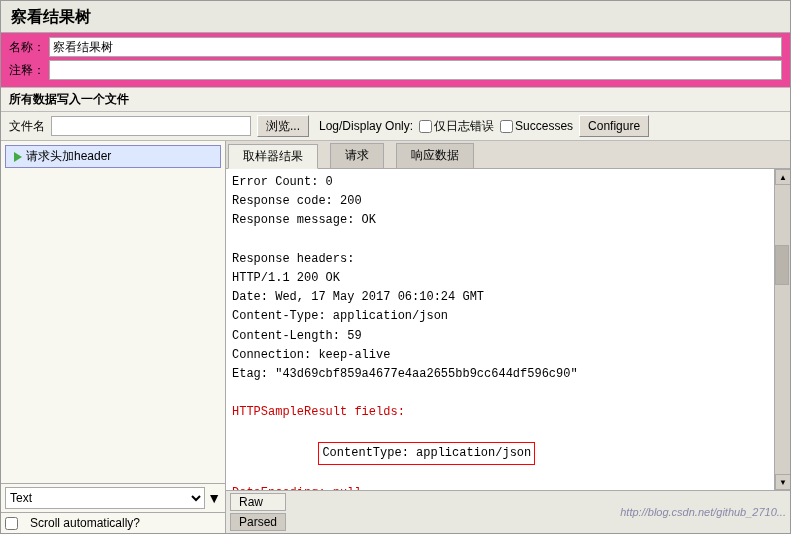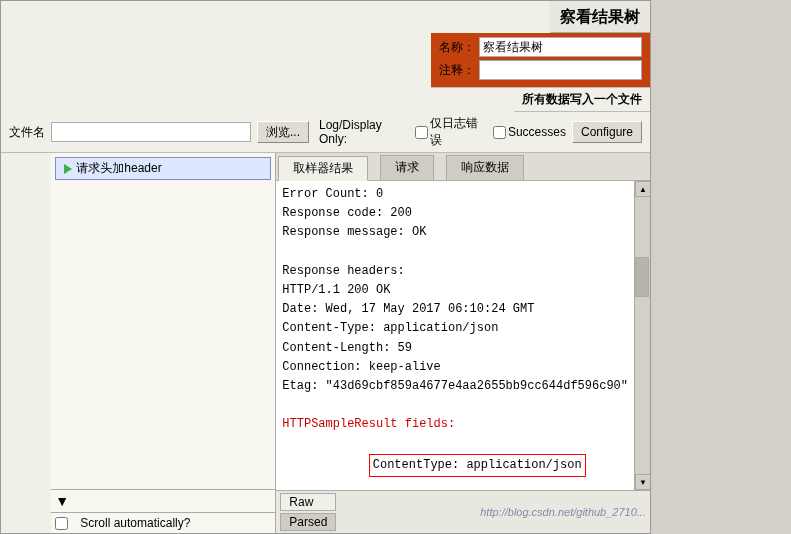--- a/index.html
+++ b/index.html
@@ -6,43 +6,42 @@
     body {
       font-family: "Microsoft YaHei", SimSun, Arial, sans-serif;
       font-size: 12px;
       background: #d4d0c8;
       width: 791px;
       height: 534px;
       overflow: hidden;
     }
 
     .window {
-      width: 651px;
+      width: 791px;
       height: 534px;
       background: #f0f0e8;
       border: 1px solid #999;
       display: flex;
       flex-direction: column;
-      align-items: flex-end;
     }
 
     .title-bar {
       background: #e8e8e0;
       padding: 6px 10px 4px 10px;
       border-bottom: 1px solid #aaa;
     }
 
     .title-text {
       font-size: 16px;
       font-weight: bold;
       color: #000;
     }
 
     .form-section {
-      background: #c2410c;
+      background: #ec4899;
       padding: 4px 8px;
       border-bottom: 1px solid #bbb;
     }
 
     .form-row {
       display: flex;
       align-items: center;
       margin-bottom: 3px;
     }
 
@@ -382,20 +381,23 @@
       <div class="tree-area">
         <div class="tree-item">
           <div class="tree-item-icon">
             <div class="triangle-icon"></div>
           </div>
           <span class="tree-item-label">请求头加header</span>
         </div>
       </div>
 
       <div class="left-bottom">
+        <select class="text-select">
+          <option>Text</option>
+        </select>
         <span style="font-size:14px; cursor:pointer;">▼</span>
       </div>
       <div class="scroll-checkbox-row">
         <input type="checkbox" style="">
         <span>Scroll automatically?</span>
       </div>
     </div>
 
     <div class="right-panel">
 

